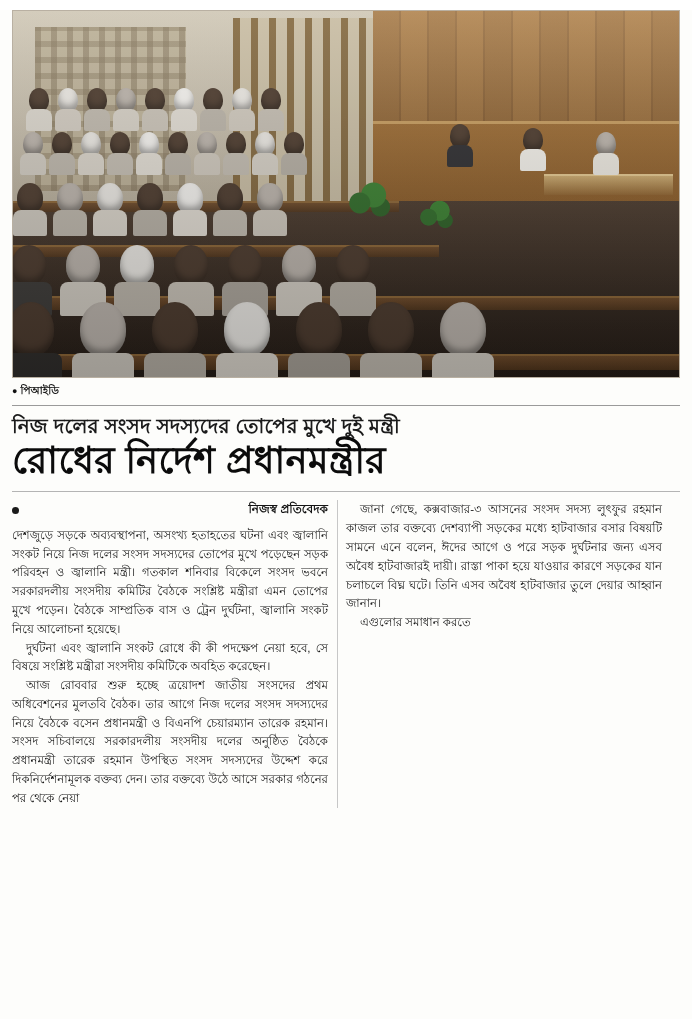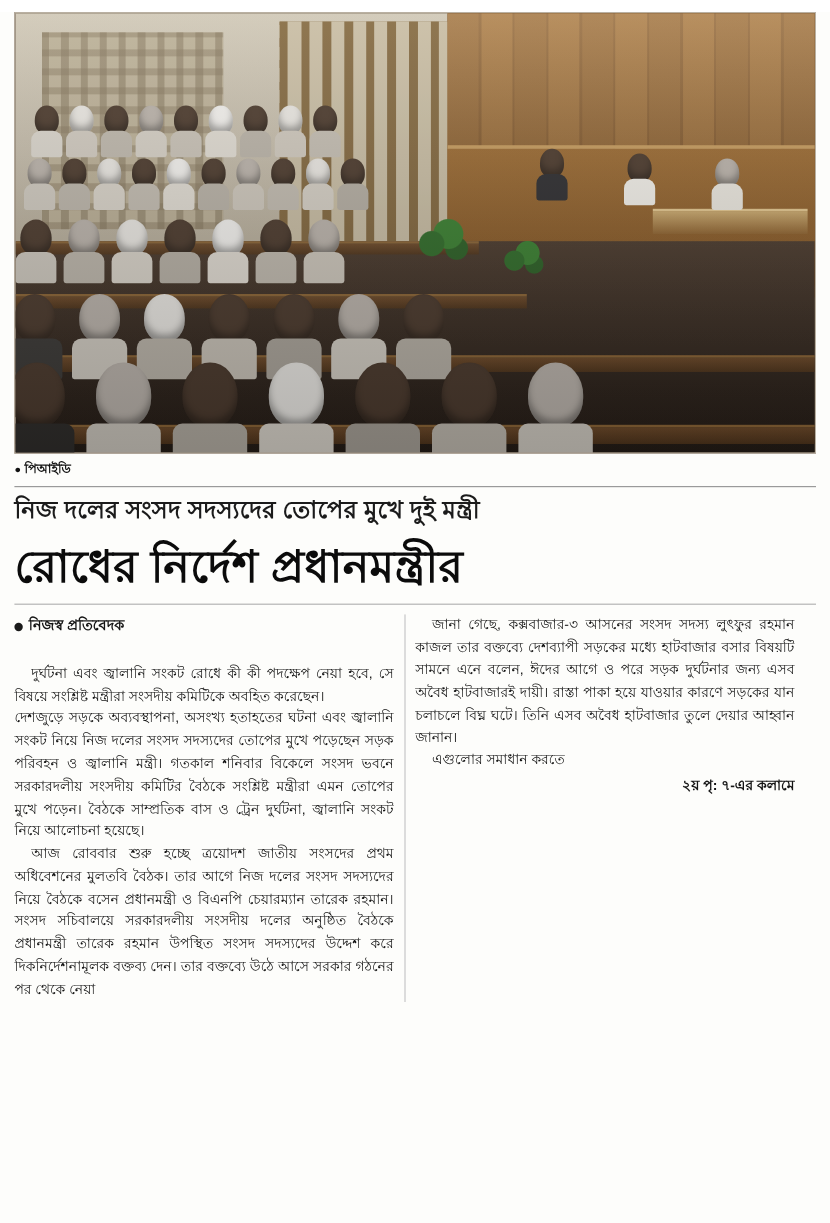--- a/index.html
+++ b/index.html
@@ -159,21 +159,21 @@
     line-height: 1.15;
   }
   .head1, .head2 {
     margin: 4px 12px 0 12px;
     font-size: 37px;
     font-weight: bold;
     line-height: 1.12;
     color: #0b0b0b;
     letter-spacing: .3px;
   }
-  .head2 { margin-top: 14px; }
+  .head2 { margin-top: 2px; }
   .rule2 {
     margin: 10px 12px 0 12px;
     border-top: 1px solid #b4b4b4;
   }
 
   
   .cols {
     margin: 8px 12px 0 12px;
     display: flex;
     gap: 18px;
@@ -191,24 +191,25 @@
     content: "";
     position: absolute;
     left: -9px;
     top: 0;
     bottom: 0;
     border-left: 1px solid #c7c7c7;
   }
   .byline {
     font-weight: bold;
     font-size: 12px;
-    margin-bottom: 21px;
+    margin-bottom: 6px;
     display: flex;
     align-items: center;
     gap: 5px;
+    justify-content: space-between;
   }
   .byline .bullet {
     display: inline-block;
     width: 7px; height: 7px;
     border-radius: 50%;
     background: #1a1a1a;
   }
   p.para {
     margin: 0 0 0 0;
     text-indent: 14px;
@@ -450,27 +451,26 @@
 
   <div class="rule2"></div>
 
   <div class="cols">
 
     <div class="col">
       <div class="byline">
         <span class="bullet"></span>
         <span>নিজস্ব প্রতিবেদক</span>
       </div>
+      <p class="para first">দেশজুড়ে সড়কে অব্যবস্থাপনা, অসংখ্য হতাহতের ঘটনা এবং জ্বালানি সংকট নিয়ে নিজ দলের সংসদ সদস্যদের তোপের মুখে পড়েছেন সড়ক পরিবহন ও জ্বালানি মন্ত্রী। গতকাল শনিবার বিকেলে সংসদ ভবনে সরকারদলীয় সংসদীয় কমিটির বৈঠকে সংশ্লিষ্ট মন্ত্রীরা এমন তোপের মুখে পড়েন। বৈঠকে সাম্প্রতিক বাস ও ট্রেন দুর্ঘটনা, জ্বালানি সংকট নিয়ে আলোচনা হয়েছে।</p>
       <p class="para">দুর্ঘটনা এবং জ্বালানি সংকট রোধে কী কী পদক্ষেপ নেয়া হবে, সে বিষয়ে সংশ্লিষ্ট মন্ত্রীরা সংসদীয় কমিটিকে অবহিত করেছেন।</p>
-      <p class="para first">দেশজুড়ে সড়কে অব্যবস্থাপনা, অসংখ্য হতাহতের ঘটনা এবং জ্বালানি সংকট নিয়ে নিজ দলের সংসদ সদস্যদের তোপের মুখে পড়েছেন সড়ক পরিবহন ও জ্বালানি মন্ত্রী। গতকাল শনিবার বিকেলে সংসদ ভবনে সরকারদলীয় সংসদীয় কমিটির বৈঠকে সংশ্লিষ্ট মন্ত্রীরা এমন তোপের মুখে পড়েন। বৈঠকে সাম্প্রতিক বাস ও ট্রেন দুর্ঘটনা, জ্বালানি সংকট নিয়ে আলোচনা হয়েছে।</p>
       <p class="para">আজ রোববার শুরু হচ্ছে ত্রয়োদশ জাতীয় সংসদের প্রথম অধিবেশনের মুলতবি বৈঠক। তার আগে নিজ দলের সংসদ সদস্যদের নিয়ে বৈঠকে বসেন প্রধানমন্ত্রী ও বিএনপি চেয়ারম্যান তারেক রহমান। সংসদ সচিবালয়ে সরকারদলীয় সংসদীয় দলের অনুষ্ঠিত বৈঠকে প্রধানমন্ত্রী তারেক রহমান উপস্থিত সংসদ সদস্যদের উদ্দেশ করে দিকনির্দেশনামূলক বক্তব্য দেন। তার বক্তব্যে উঠে আসে সরকার গঠনের পর থেকে নেয়া</p>
     </div>
 
     <div class="col divided">
       <p class="para">জানা গেছে, কক্সবাজার-৩ আসনের সংসদ সদস্য লুৎফুর রহমান কাজল তার বক্তব্যে দেশব্যাপী সড়কের মধ্যে হাটবাজার বসার বিষয়টি সামনে এনে বলেন, ঈদের আগে ও পরে সড়ক দুর্ঘটনার জন্য এসব অবৈধ হাটবাজারই দায়ী। রাস্তা পাকা হয়ে যাওয়ার কারণে সড়কের যান চলাচলে বিঘ্ন ঘটে। তিনি এসব অবৈধ হাটবাজার তুলে দেয়ার আহ্বান জানান।</p>
       <p class="para">
         <span>এগুলোর সমাধান করতে</span>
-        <span class="jump">২য় পৃ: ৭-এর কলামে</span>
       </p>
     </div>
 
   </div>
 </div>
 
 </body></html>

